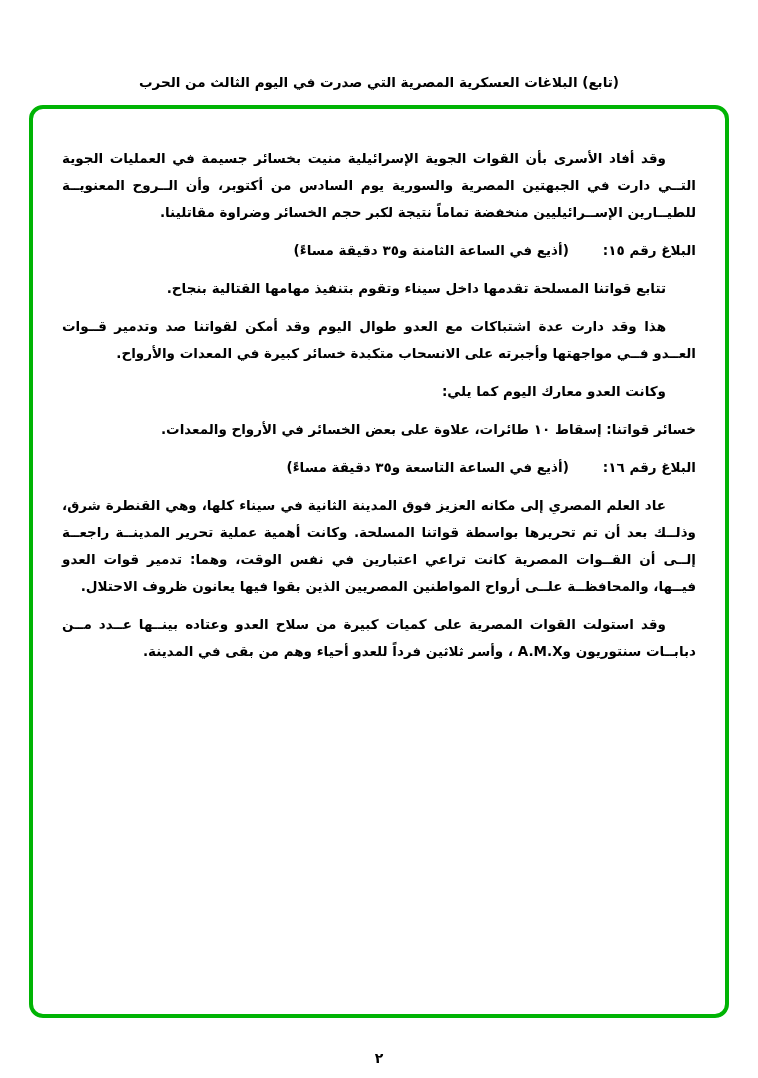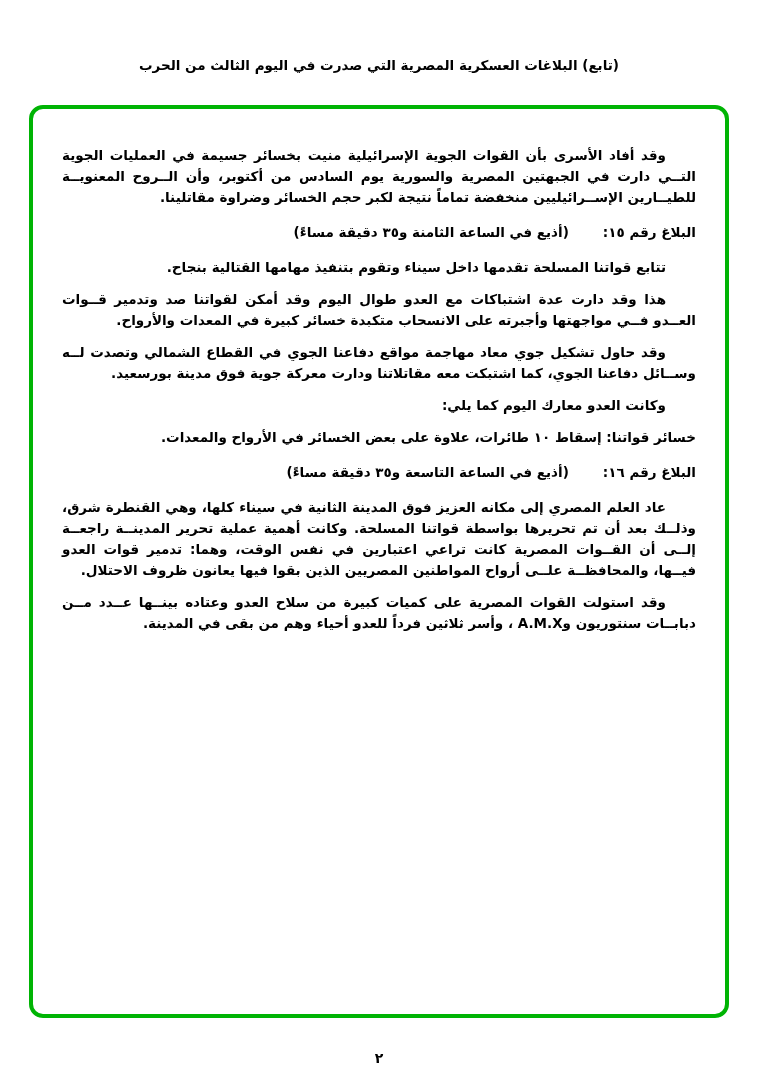--- a/index.html
+++ b/index.html
@@ -13,21 +13,21 @@
   }
   .sheet {
     position: relative;
     width: 758px;
     height: 1078px;
     background: #ffffff;
     overflow: hidden;
   }
   .doc-title {
     margin: 0;
-    padding-top: 57px;
+    padding-top: 74px;
     text-align: center;
     direction: rtl;
     font-size: 13.5px;
     font-weight: bold;
     letter-spacing: 0.2px;
   }
   .frame {
     position: absolute;
     top: 105px;
     left: 29px;
@@ -36,21 +36,21 @@
     border: 4px solid #00b404;
     border-radius: 14px;
     padding: 36px 29px 0 29px;
     direction: rtl;
     background: #ffffff;
   }
   .para {
     margin: 0 0 11px 0;
     font-size: 13.5px;
     font-weight: bold;
-    line-height: 21px;
+    line-height: 27px;
     text-align: justify;
     direction: rtl;
   }
   .para.indent { text-indent: 30px; }
   .bulletin {
     display: flex;
     flex-direction: row;
     gap: 34px;
     direction: rtl;
     margin: 0 0 11px 0;
@@ -82,21 +82,20 @@
 
     <div class="bulletin">
       <span>البلاغ رقم ١٥:</span>
       <span>(أذيع في الساعة الثامنة و٣٥ دقيقة مساءً)</span>
     </div>
 
     <p class="para indent">تتابع قواتنا المسلحة تقدمها داخل سيناء وتقوم بتنفيذ مهامها القتالية بنجاح.</p>
 
     <p class="para indent">هذا وقد دارت عدة اشتباكات مع العدو طوال اليوم وقد أمكن لقواتنا صد وتدمير قــوات العــدو فــي مواجهتها وأجبرته على الانسحاب متكبدة خسائر كبيرة في المعدات والأرواح.</p>
 
-    <p class="para indent">وقد حاول تشكيل جوي معاد مهاجمة مواقع دفاعنا الجوي في القطاع الشمالي وتصدت لــه وســائل دفاعنا الجوي، كما اشتبكت معه مقاتلاتنا ودارت معركة جوية فوق مدينة بورسعيد.</p>
 
     <p class="para indent">وكانت العدو معارك اليوم كما يلي:</p>
 
 
     <p class="para">خسائر قواتنا: إسقاط ١٠ طائرات، علاوة على بعض الخسائر في الأرواح والمعدات.</p>
 
     <div class="bulletin">
       <span>البلاغ رقم ١٦:</span>
       <span>(أذيع في الساعة التاسعة و٣٥ دقيقة مساءً)</span>
     </div>

